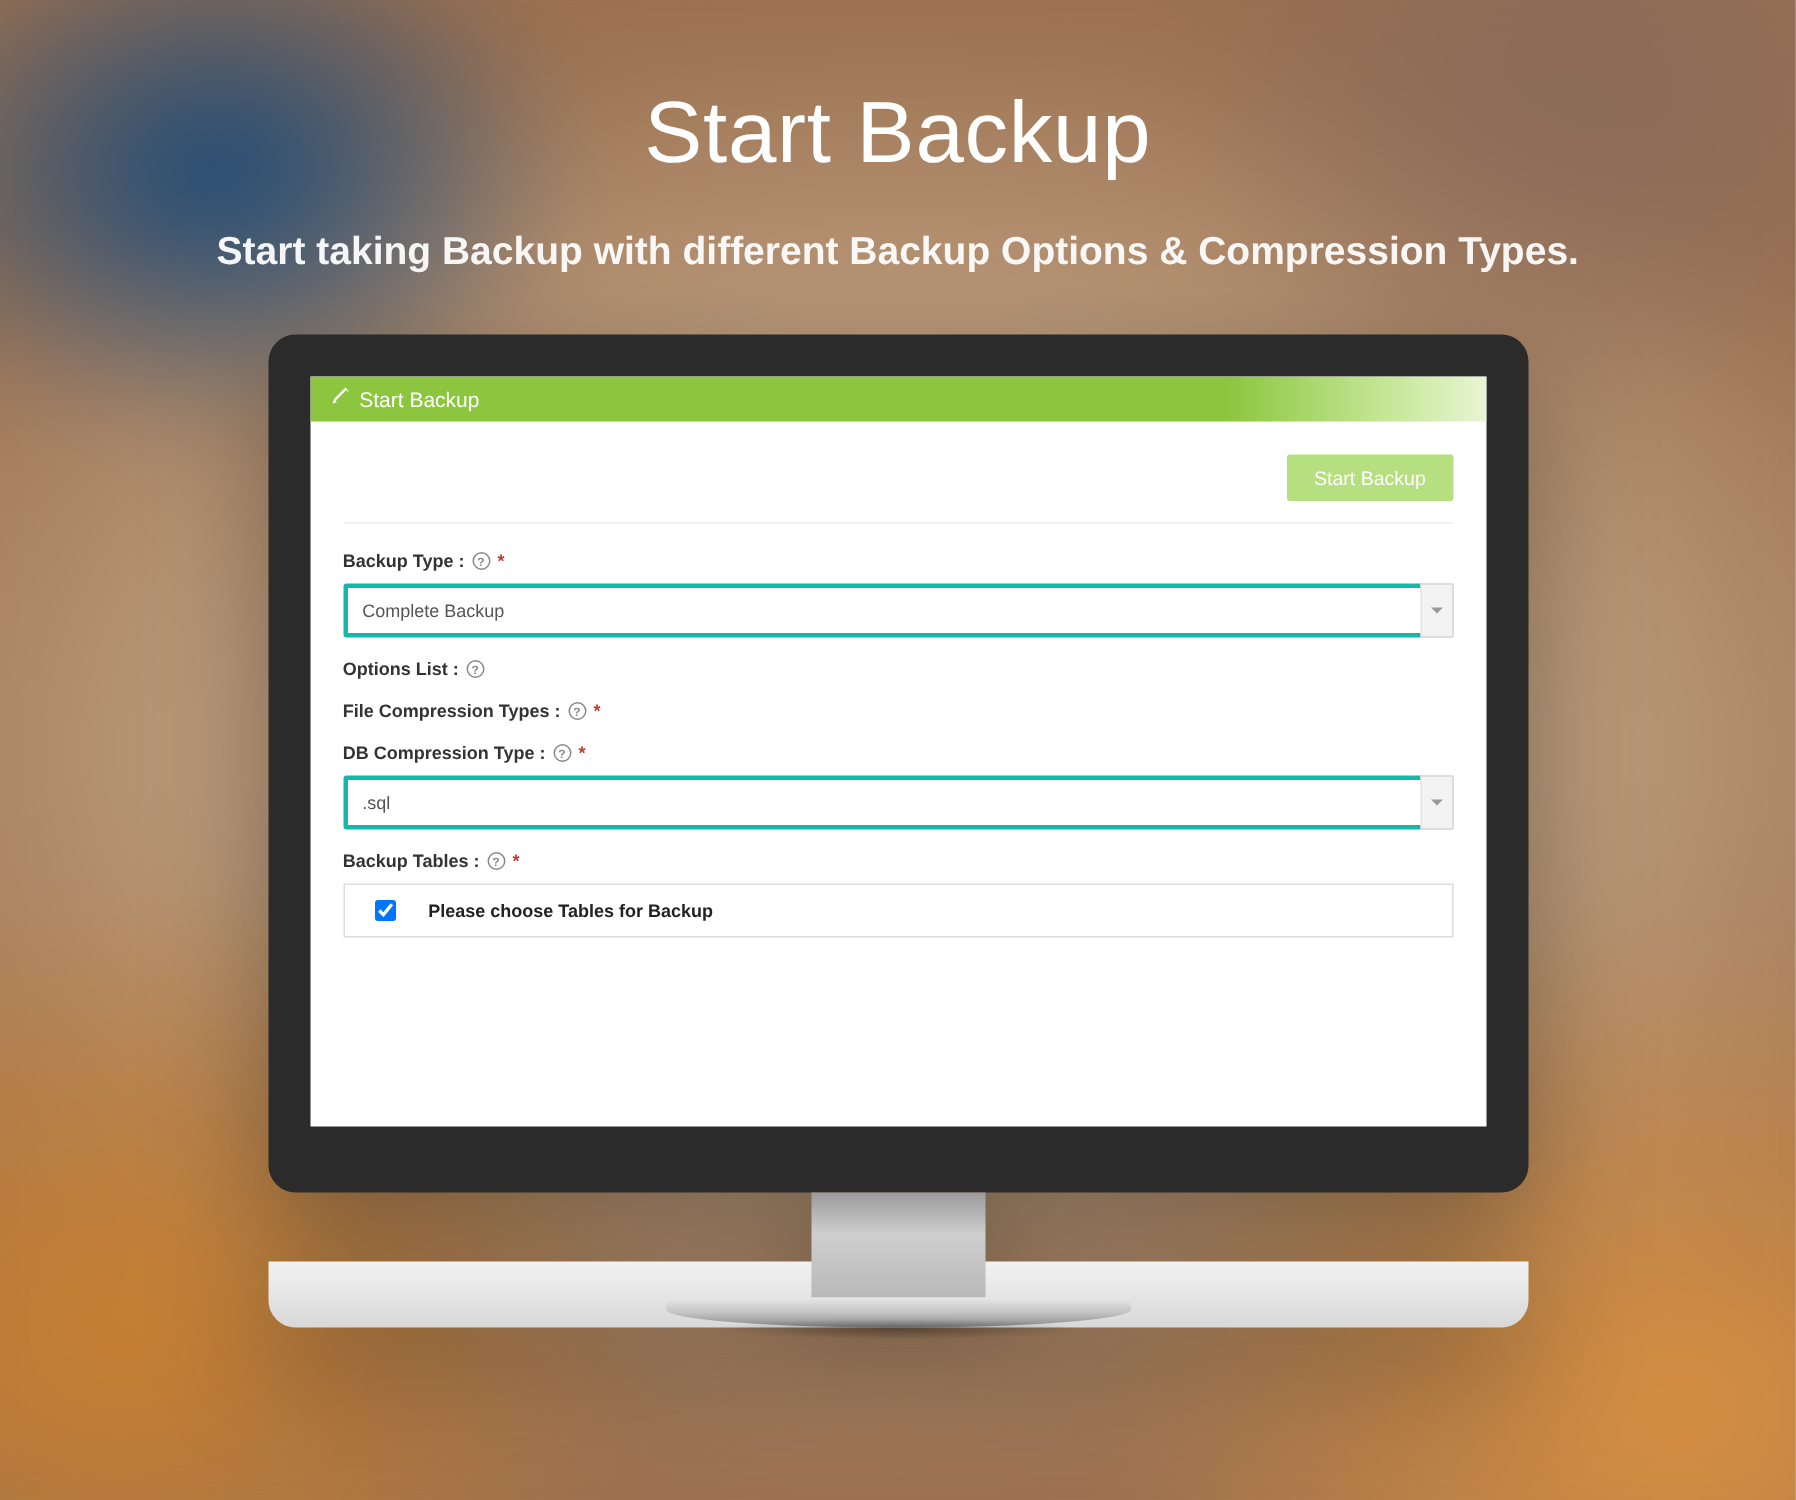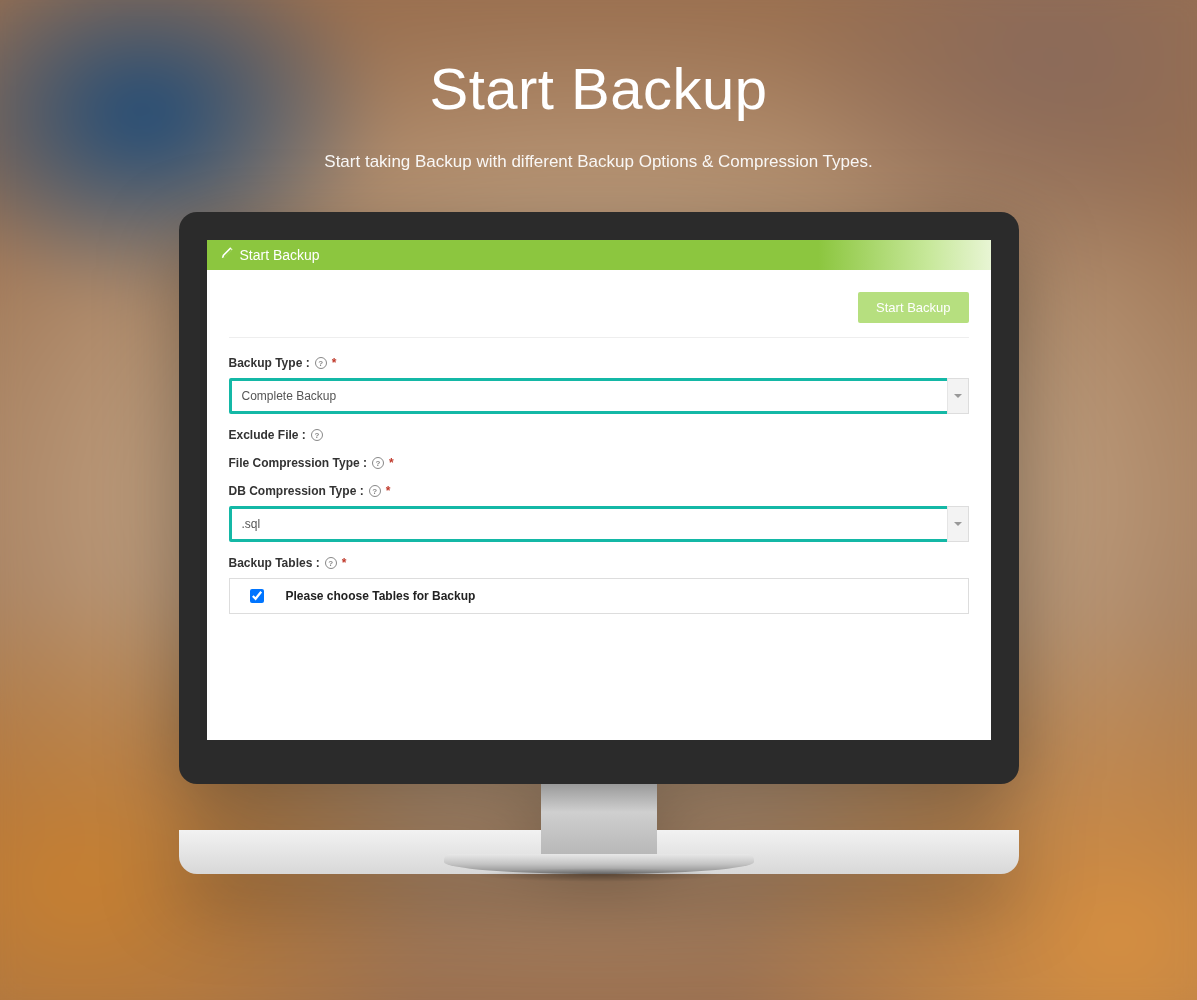--- a/index.html
+++ b/index.html
@@ -28,22 +28,22 @@
   color: #fff;
   padding-top: 55px;
 }
 .hero h1 {
   font-size: 58px;
   font-weight: 300;
   letter-spacing: 0.5px;
   margin-bottom: 30px;
 }
 .hero p {
-  font-size: 17px;
-  font-weight: 400;
+  font-size: 26px;
+  font-weight: 700;
   opacity: 0.95;
 }
 .monitor-wrap {
   position: relative;
   width: 840px;
   margin: 40px auto 0;
   filter: drop-shadow(0 25px 40px rgba(0,0,0,0.35));
 }
 .monitor {
   background: #2b2b2b;
@@ -229,28 +229,28 @@
             <span class="req">*</span>
           </div>
           <div class="select-wrap">
             <input class="form-control" readonly="" value="Complete Backup" style="">
             <span class="caret"></span>
           </div>
         </div>
 
         <div class="form-group">
           <div class="form-label">
-            <span>Exclude File :</span>
-            <span class="help">?</span>
-          </div>
-        </div>
-
-        <div class="form-group">
-          <div class="form-label">
-            <span>File Compression Type :</span>
+            <span>Options List :</span>
+            <span class="help">?</span>
+          </div>
+        </div>
+
+        <div class="form-group">
+          <div class="form-label">
+            <span>File Compression Types :</span>
             <span class="help">?</span>
             <span class="req">*</span>
           </div>
         </div>
 
         <div class="form-group">
           <div class="form-label">
             <span>DB Compression Type :</span>
             <span class="help">?</span>
             <span class="req">*</span>

